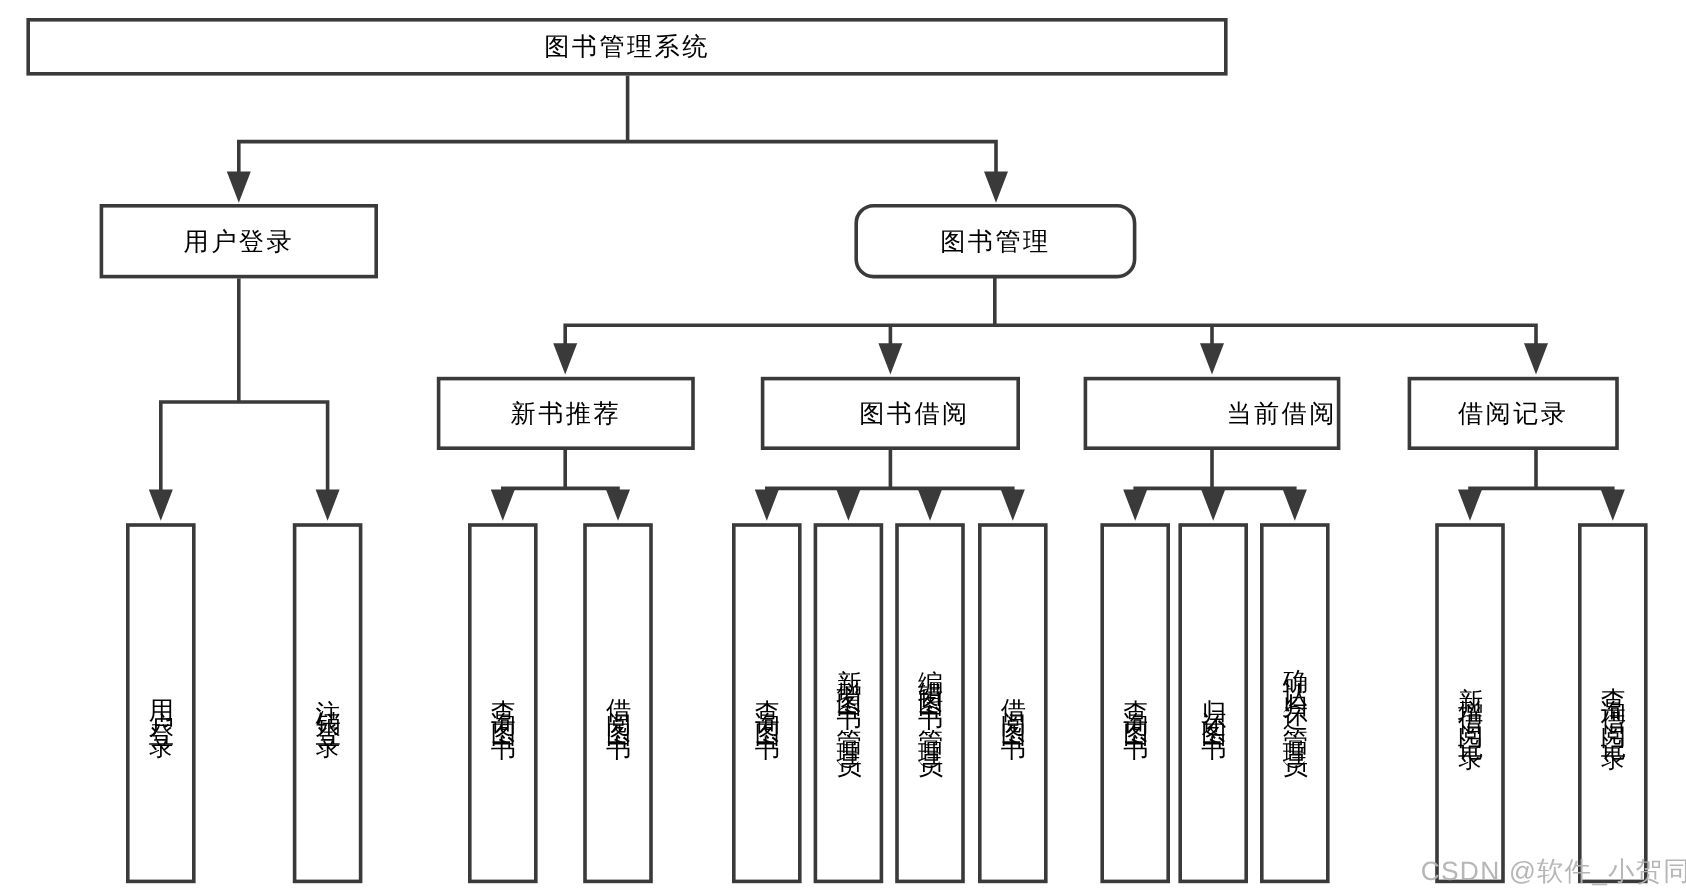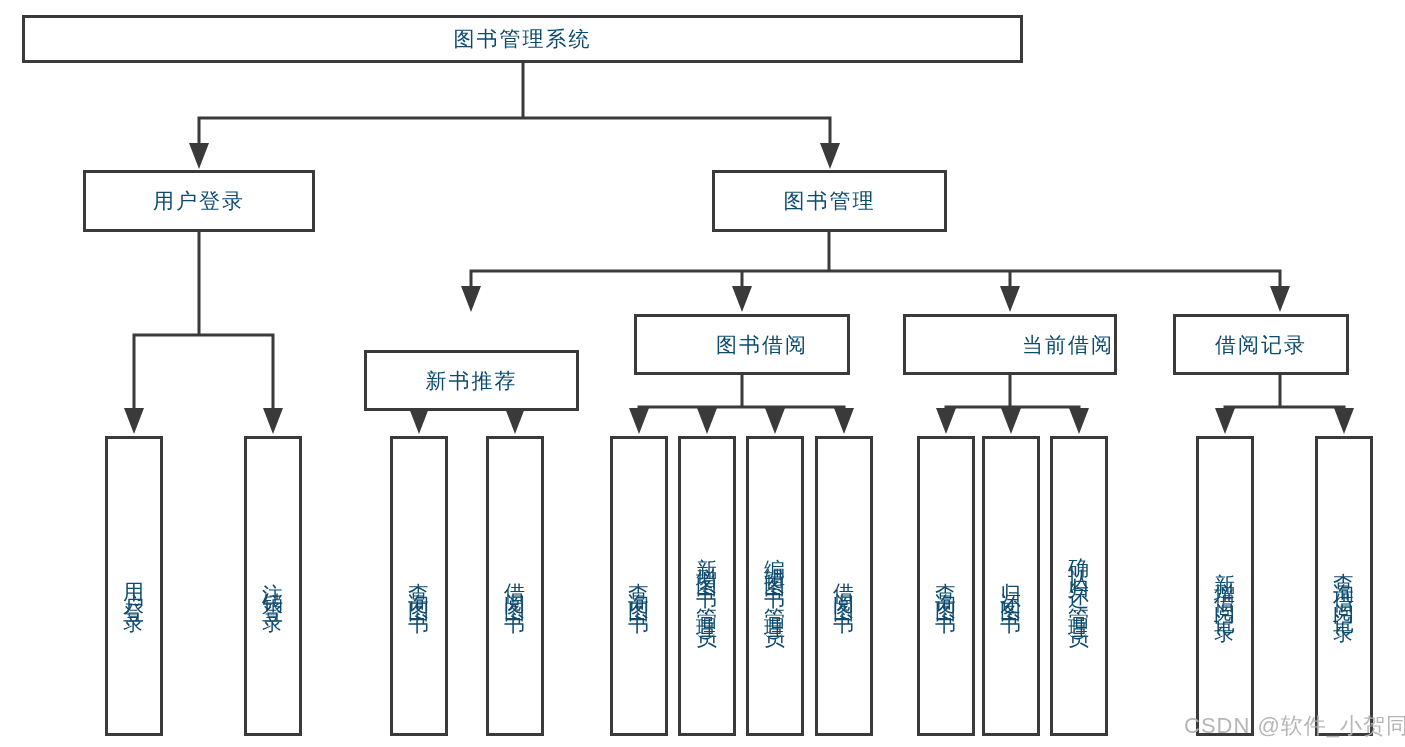--- a/index.html
+++ b/index.html
@@ -5,32 +5,32 @@
   html,body{margin:0;padding:0;background:#ffffff;}
   .canvas{
     position:relative;width:1405px;height:747px;background:#ffffff;
     font-family:"Liberation Sans",sans-serif;overflow:hidden;
   }
   svg.connectors{position:absolute;left:0;top:0;z-index:1;}
   .box{
     position:absolute;box-sizing:border-box;z-index:2;
     border:3px solid #3a3a3a;background:#ffffff;
     display:flex;align-items:center;justify-content:center;
-    color:#0c4a6e;
+    color:#000000;
   }
   .hbox{font-size:21px;letter-spacing:2px;}
   .vbox .vlbl{
     writing-mode:vertical-lr;text-orientation:mixed;
     font-size:21px;letter-spacing:10px;line-height:1;
   }
   
   .b-root {left:22px;  top:15px;  width:1001px;height:48px;}
   .b-l2-0 {left:83px;  top:170px; width:232px; height:62px;}
-  .b-l2-1 {left:712px; top:170px; width:235px; height:62px;}
-  .b-l3-0 {left:364px; top:314px; width:215px; height:61px;margin-top:36px;}
+  .b-l2-1 {left:712px; top:170px; width:235px; height:62px;border-radius:16px;}
+  .b-l3-0 {left:364px; top:314px; width:215px; height:61px;}
   .b-l3-1 {left:634px; top:314px; width:216px; height:61px;padding-left:40px;}
   .b-l3-2 {left:903px; top:314px; width:214px; height:61px;justify-content:flex-end;}
   .b-l3-3 {left:1173px;top:314px; width:176px; height:61px;}
   .b-leaf {top:436px;width:58px;height:300px;}
   .b-lf-0 {left:105px;}  .b-lf-1 {left:244px;}
   .b-lf-2 {left:390px;}  .b-lf-3 {left:486px;}
   .b-lf-4 {left:610px;}  .b-lf-5 {left:678px;}
   .b-lf-6 {left:746px;}  .b-lf-7 {left:815px;}
   .b-lf-8 {left:917px;}  .b-lf-9 {left:982px;}
   .b-lf-10{left:1050px;} .b-lf-11{left:1196px;}

